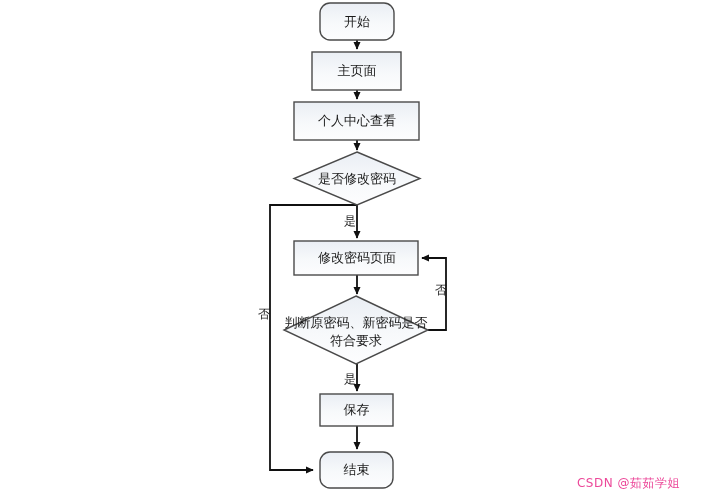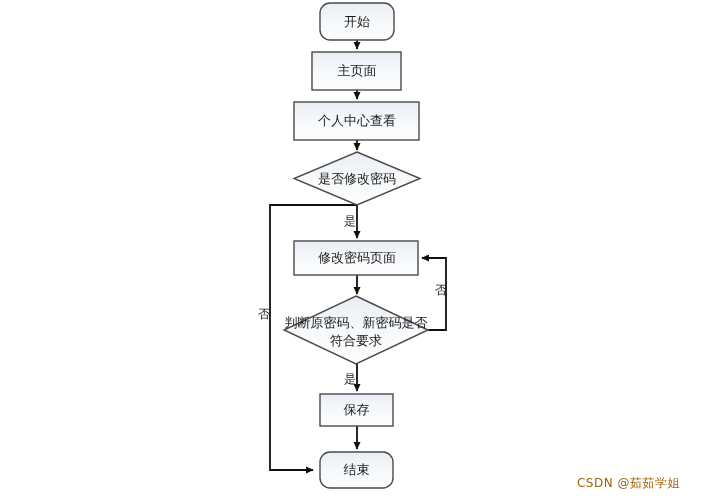--- a/index.html
+++ b/index.html
@@ -50,21 +50,21 @@
   .edge-line {
     stroke: #101010;
     stroke-width: 1.8;
     fill: none;
   }
   .watermark {
     position: absolute;
     right: 8px;
     bottom: 4px;
     font-size: 12px;
-    color: #a16207;
+    color: #ec4899;
     letter-spacing: 0.5px;
     font-family: "DejaVu Sans", "Liberation Sans", sans-serif;
     white-space: nowrap;
     user-select: none;
   }
 </style>
 </head>
 <body>
 
 <div id="flow-root">

